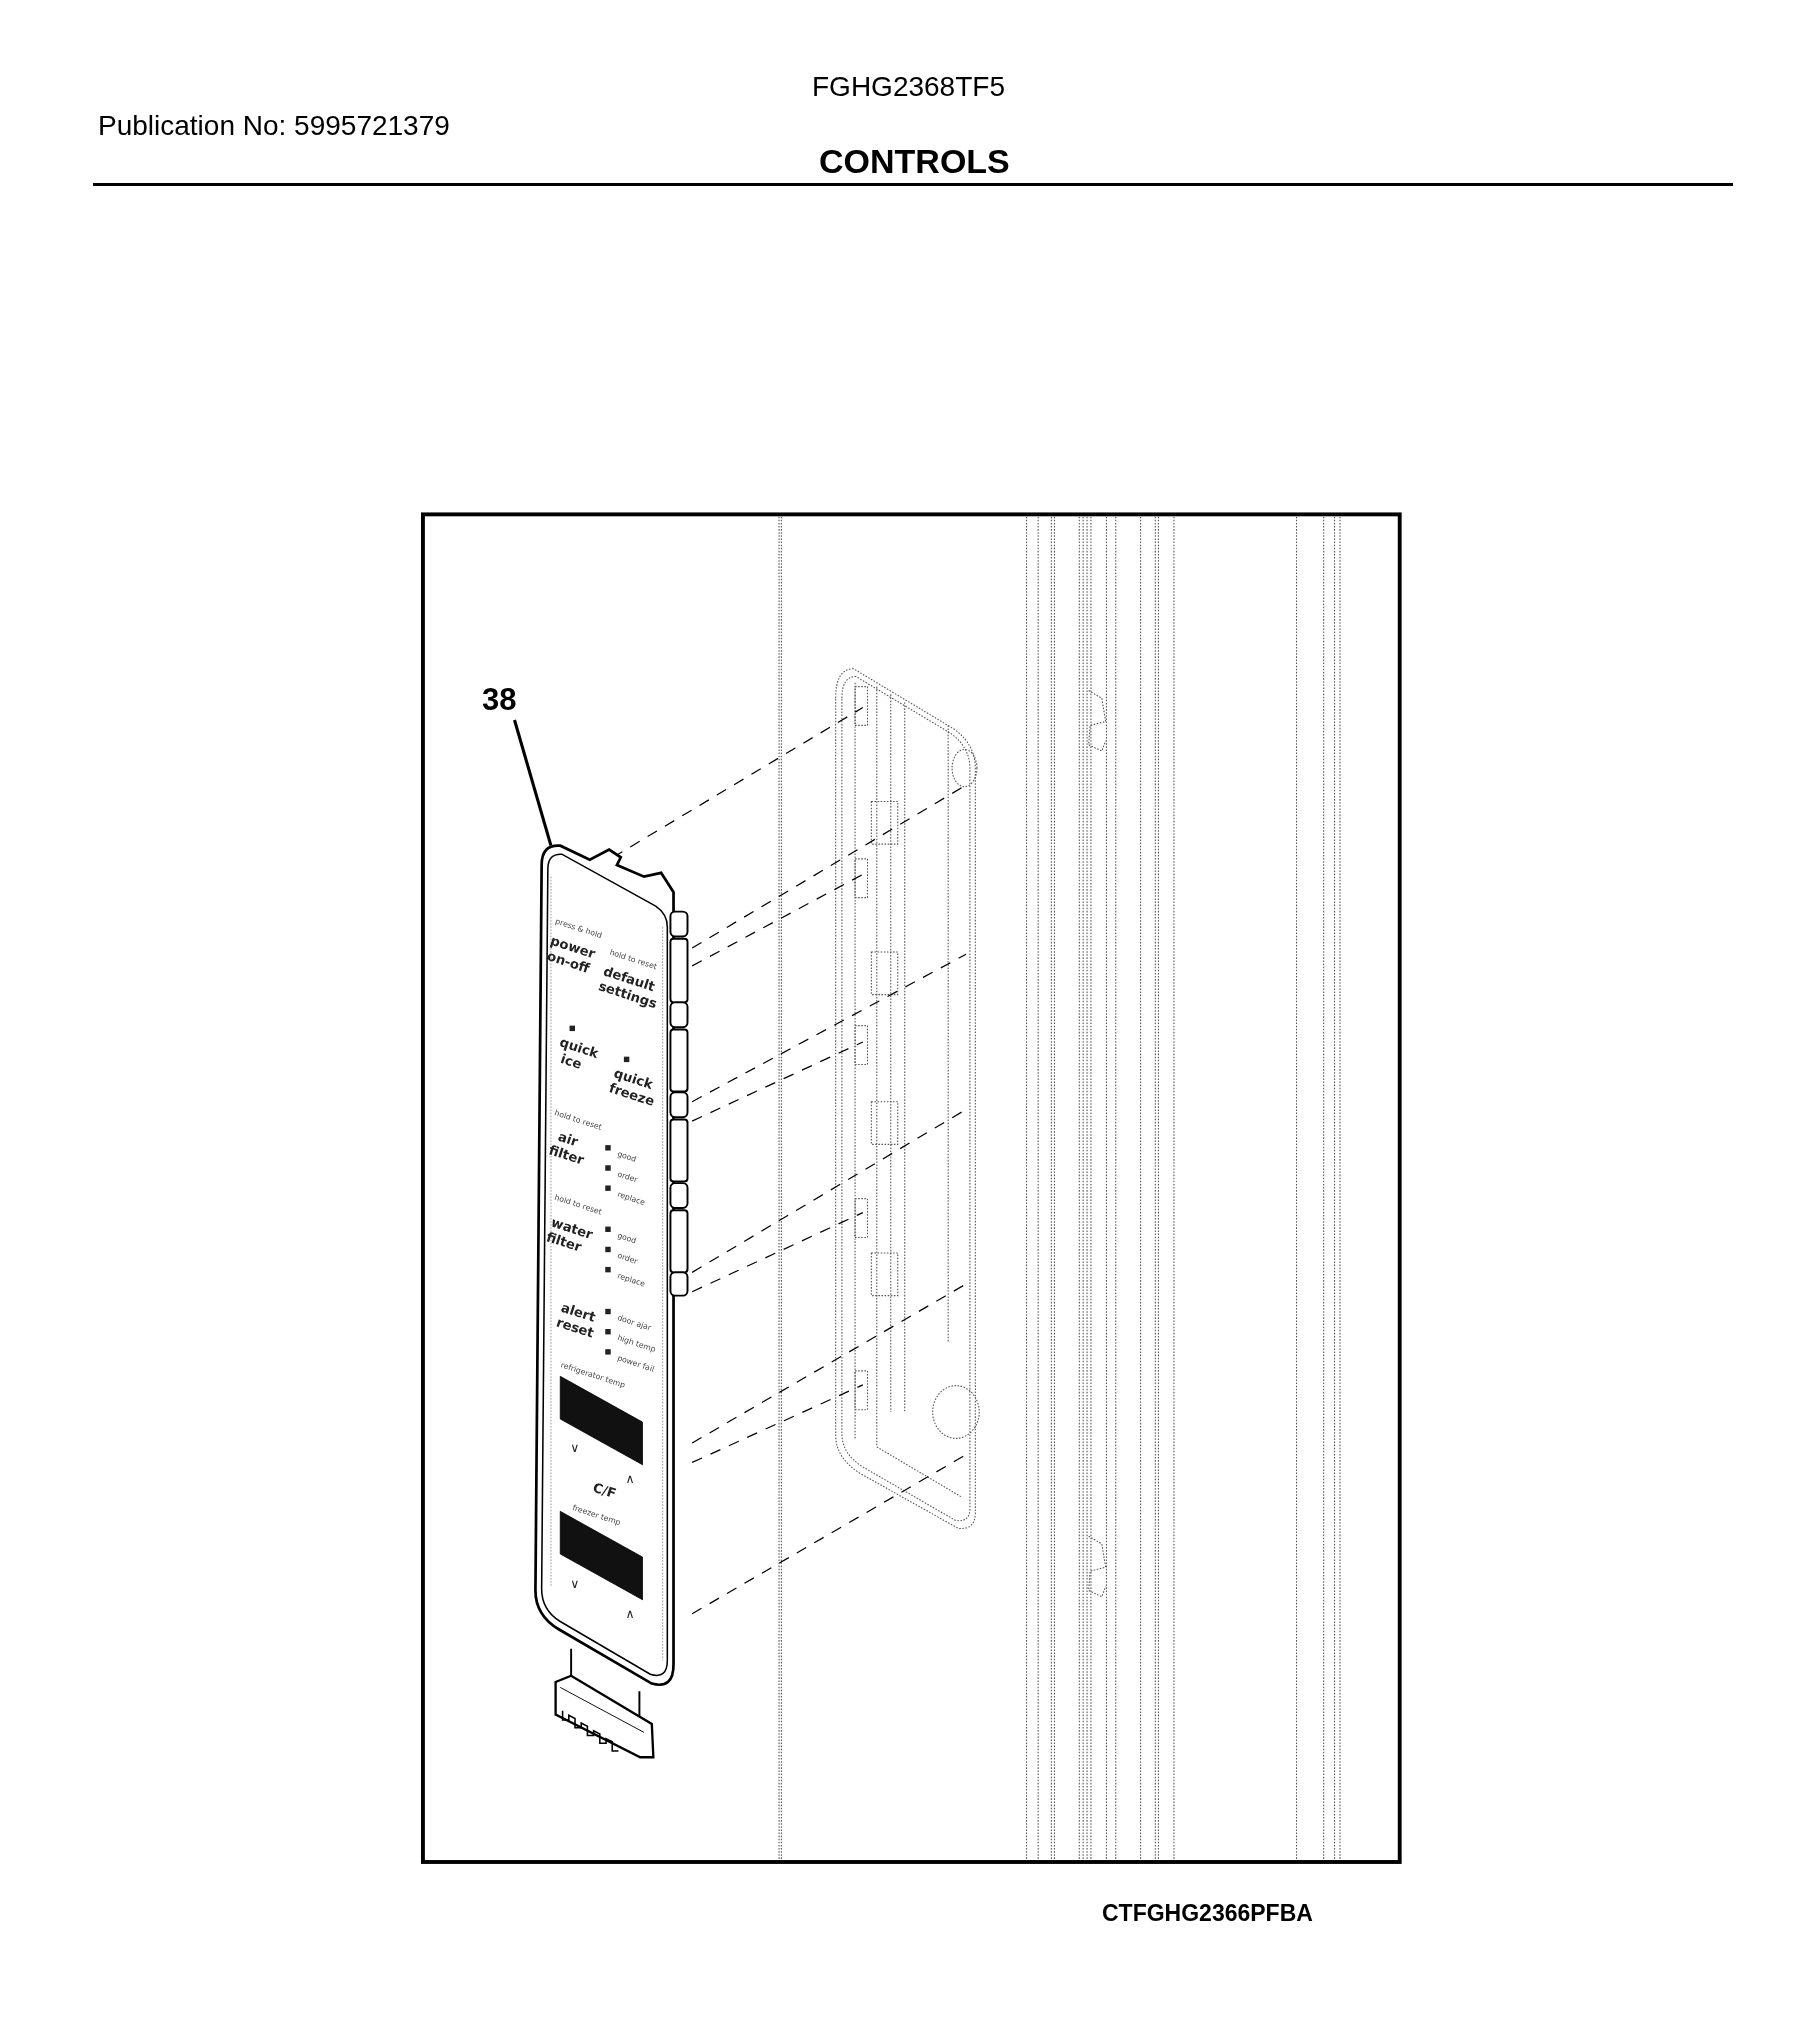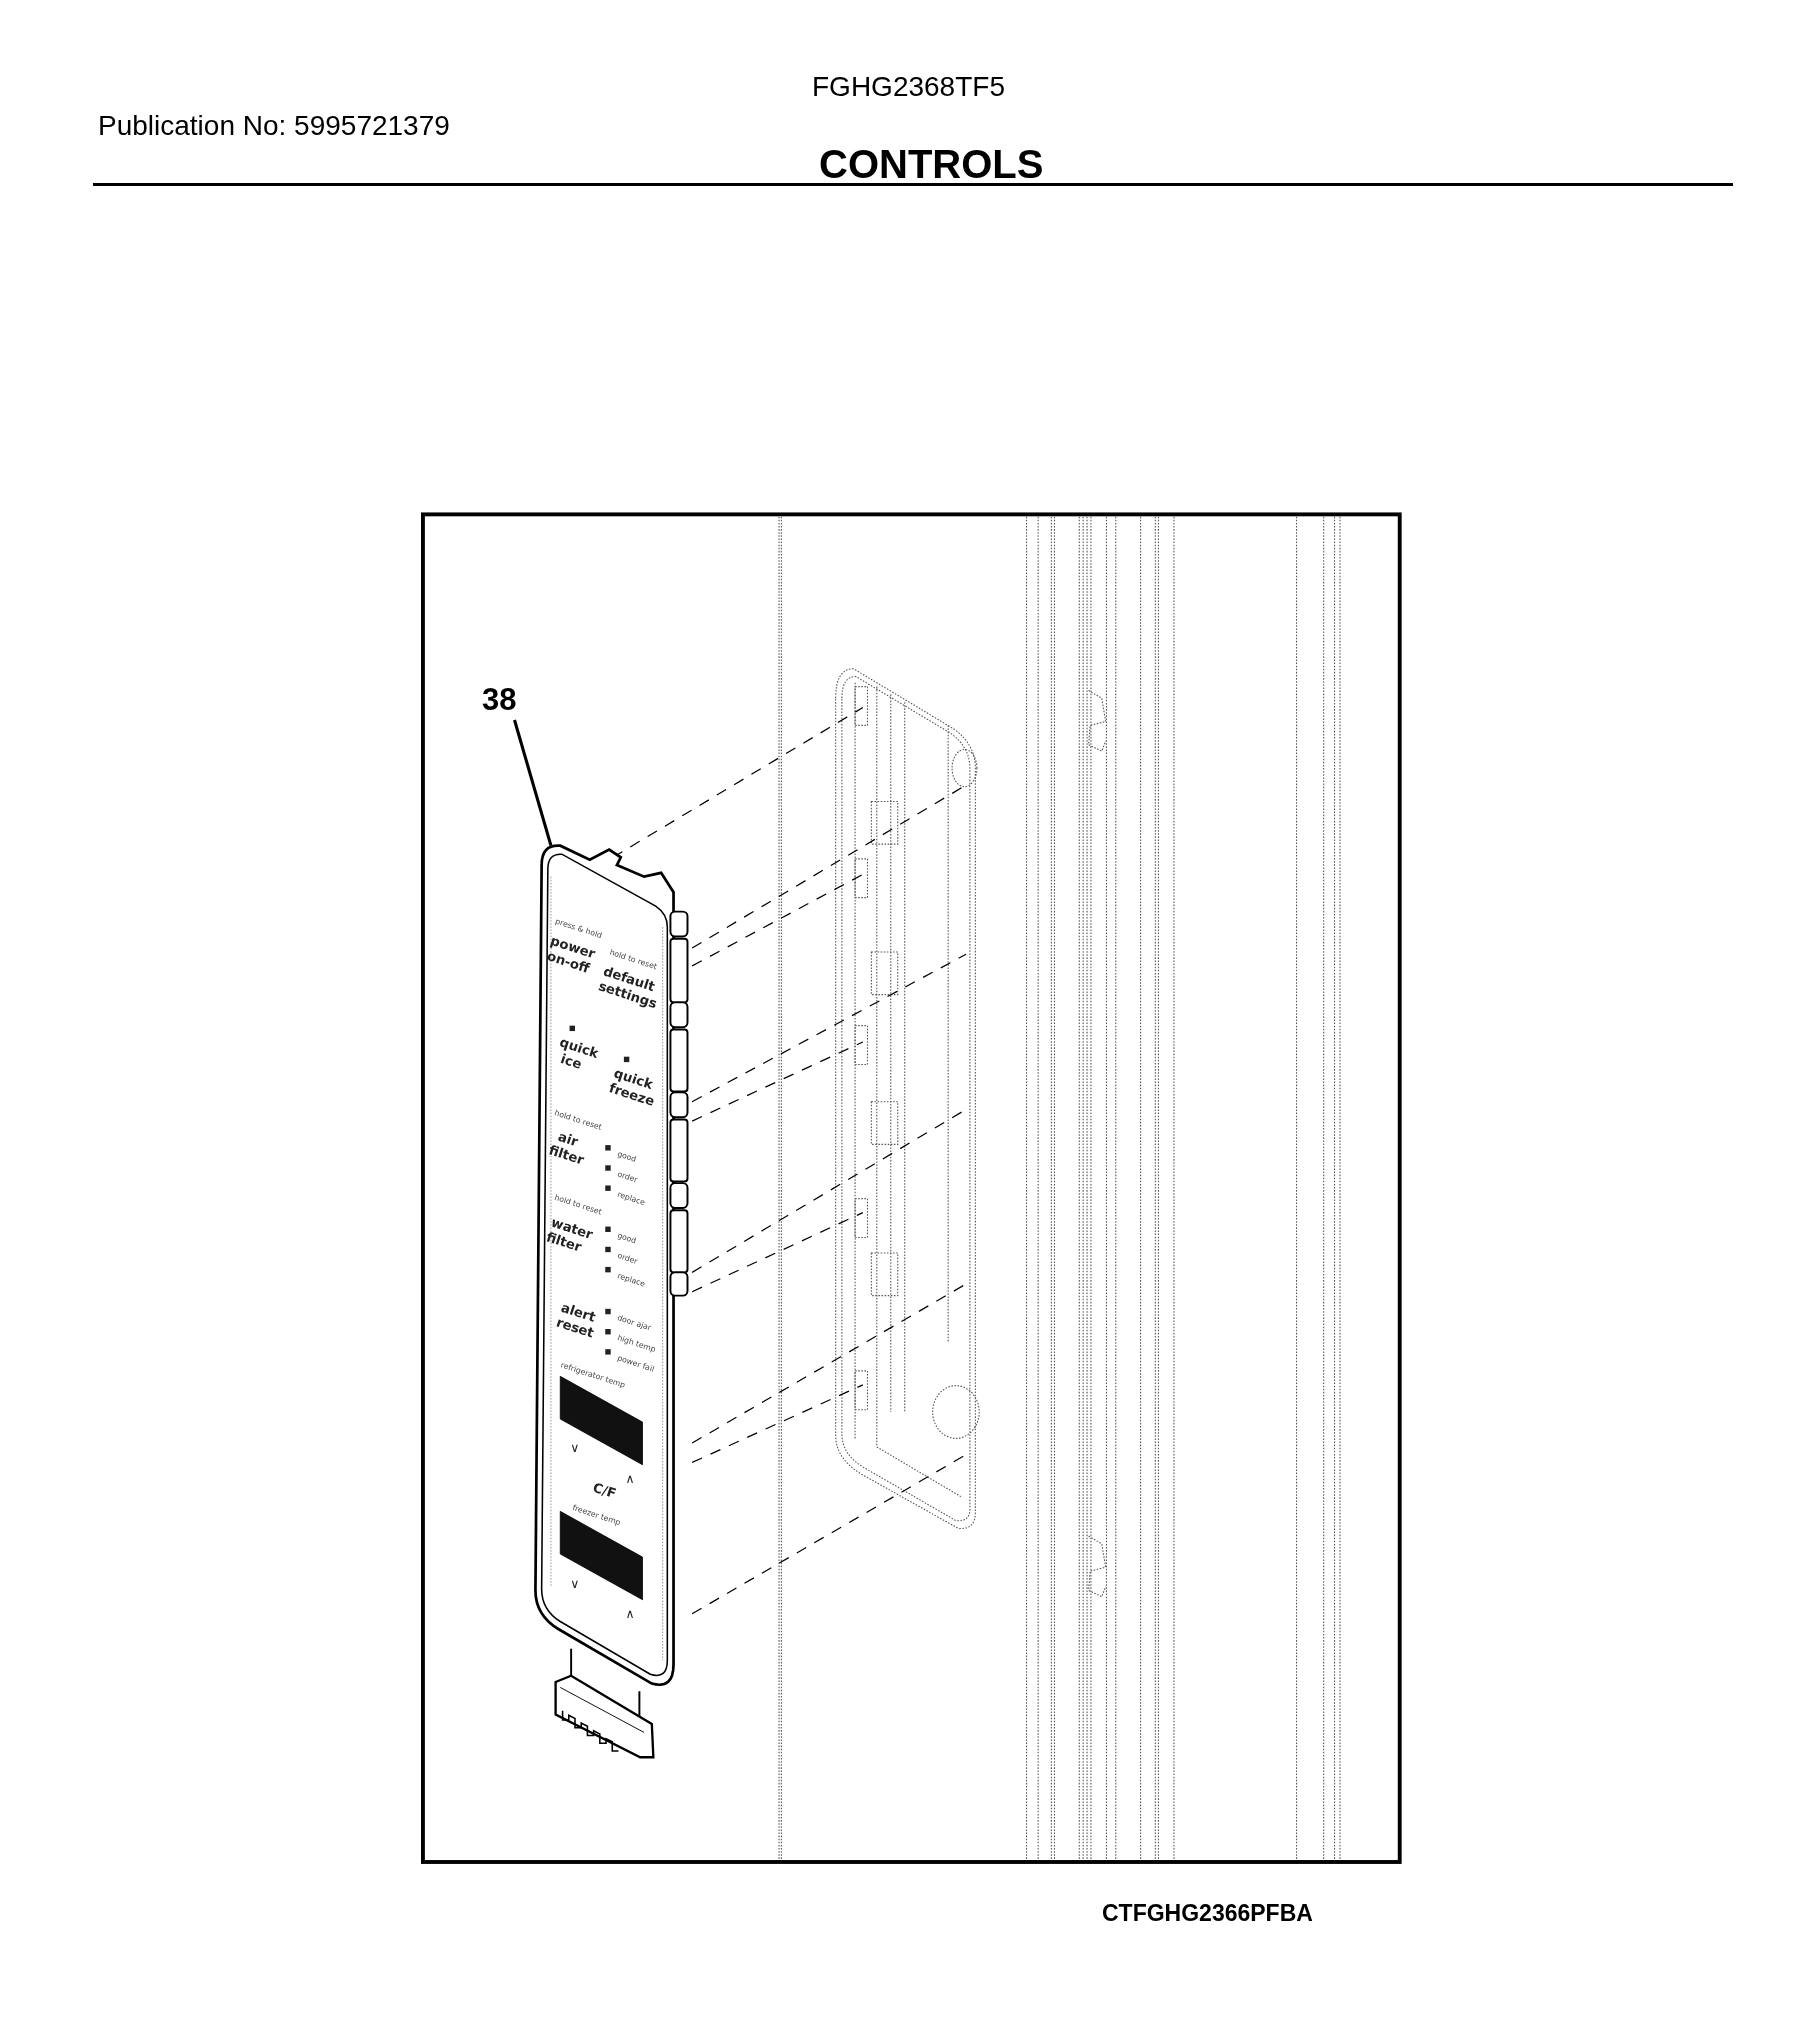--- a/index.html
+++ b/index.html
@@ -1,20 +1,20 @@
 <!DOCTYPE html>
 <html style="font-size:12.4px"><head>
 <meta charset="utf-8">
 <style>
   html, body { margin:0; padding:0; background:#ffffff; }
   body { width:1818px; height:2035px; position:relative; overflow:hidden; font-family:"Liberation Sans", sans-serif; color:#000; }
   .hdr { position:absolute; font-family:"Liberation Sans", sans-serif; font-size:28px; line-height:1; white-space:nowrap; }
   #pub { left:98px; top:73px;margin-top:39px; }
   #model { left:812px; top:73px; }
-  #section { left:819px; top:144px; font-weight:bold; font-size:40px; }
+  #section { left:819px; top:144px; font-weight:bold; font-size:34px; }
   #rule { position:absolute; left:93px; top:183px; width:1640px; height:3.1px; background:#000; }
   #caption { position:absolute; left:1102px; top:1900px; font-weight:bold; font-size:23px; white-space:nowrap; }
   svg#drawing { position:absolute; left:0; top:0; }
   .callout { font-family:"Liberation Sans", sans-serif; font-weight:bold; font-size:40px; }
   .lbl { font-family:"DejaVu Sans", sans-serif; fill:#222; }
   .small { font-size:10px; fill:#444; }
   .med { font-size:17px; font-weight:bold; }
   .dot { stroke:#555; stroke-width:1.4; stroke-dasharray:2 2; fill:none; }
   .dash { stroke:#000; stroke-width:1.6; stroke-dasharray:14 12; fill:none; }
 </style>

